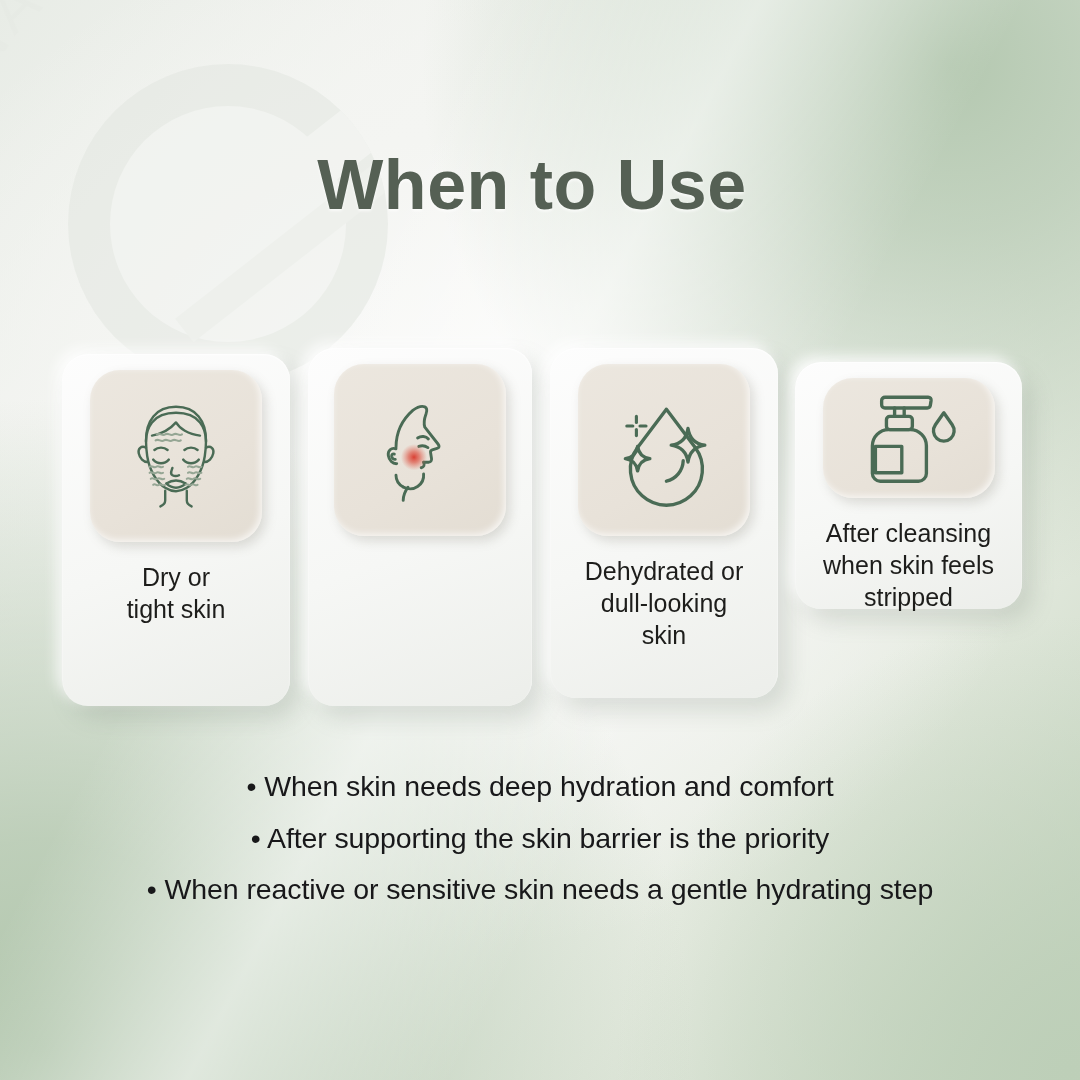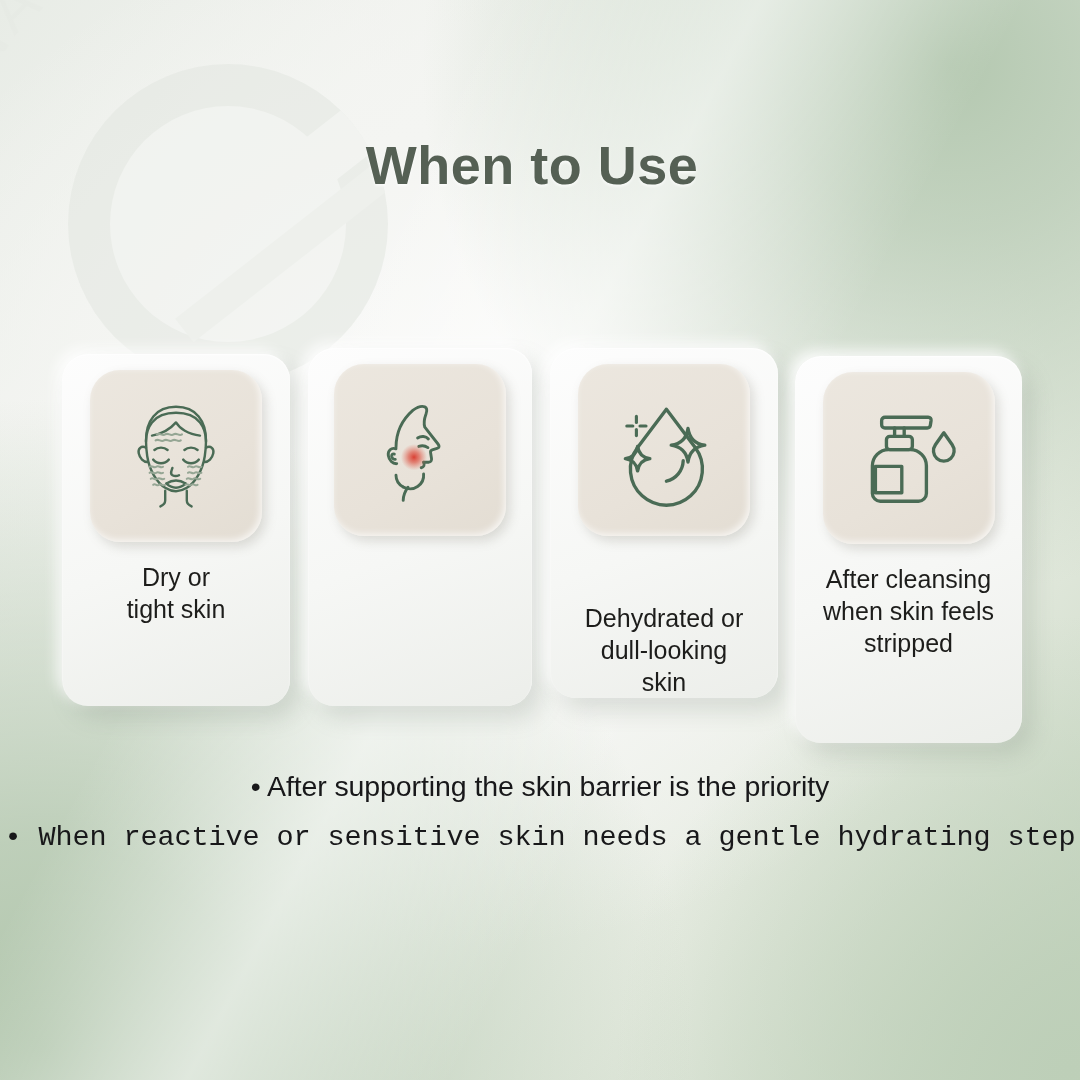--- a/index.html
+++ b/index.html
@@ -25,21 +25,21 @@
   }
   
   #watermark{
     position:absolute;left:-22px;top:-26px;width:470px;height:470px;
     opacity:0.55;pointer-events:none;
   }
   
   #title{
     position:absolute;left:0;right:16px;top:98px;
     text-align:center;
-    font-size:54px;font-weight:bold;letter-spacing:0.5px;
+    font-size:70px;font-weight:bold;letter-spacing:0.5px;
     color:#556054;
     text-shadow:0 2px 3px rgba(255,255,255,0.7);
   }
   
   #cards{
     position:absolute;left:58px;top:344px;width:968px;height:370px;
   }
   .card{
     position:absolute;
     background:linear-gradient(160deg,#fdfdfd 0%,#f6f7f5 55%,#eceeea 100%);
@@ -64,32 +64,32 @@
     margin-top:19px;
     text-align:center;
     font-size:25px;line-height:1.28;
     color:#1d1d1b;
     padding:0 8px;
     white-space:pre-line;
   }
   
   #card-0{left:4px;  top:10px; width:228px; height:352px;}
   #card-1{left:250px;top:4px;  width:224px; height:358px;}
-  #card-2{left:492px;top:4px;  width:228px; height:350px;justify-content:space-between;}
-  #card-3{left:737px;top:12px;  width:227px; height:387px;}
+  #card-2{left:492px;top:4px;  width:228px; height:350px;}
+  #card-3{left:737px;top:18px;  width:227px; height:247px;}
   
   #bullets{
     position:absolute;left:0;right:0;top:772px;
     text-align:center;
   }
   .bullet{
     font-size:28.5px;line-height:1.0;color:#18181a;
     margin:0 0 23px 0;letter-spacing:-0.1px;
   }
-  .bullet:last-child{margin-bottom:4px;font-family:Liberation Mono, monospace;}
+  .bullet:last-child{margin-bottom:4px;}
 </style>
 </head>
 <body>
 
 <div id="bg-base"></div>
 <div id="bg-sheen"></div>
 
 <svg id="watermark" viewBox="0 0 470 470">
   <defs>
     <path id="arcpath" d="M 40 300 A 180 180 0 0 1 330 60" fill="none"></path>
@@ -239,15 +239,16 @@
       </svg>
     </div>
     <div class="card-caption">After cleansing
 when skin feels
 stripped</div>
   </div>
 
 </div>
 
 <div id="bullets">
+  <p class="bullet">• When skin needs deep hydration and comfort</p>
   <p class="bullet">• After supporting the skin barrier is the priority</p>
   <p class="bullet">• When reactive or sensitive skin needs a gentle hydrating step</p>
 </div>
 
 </body></html>

